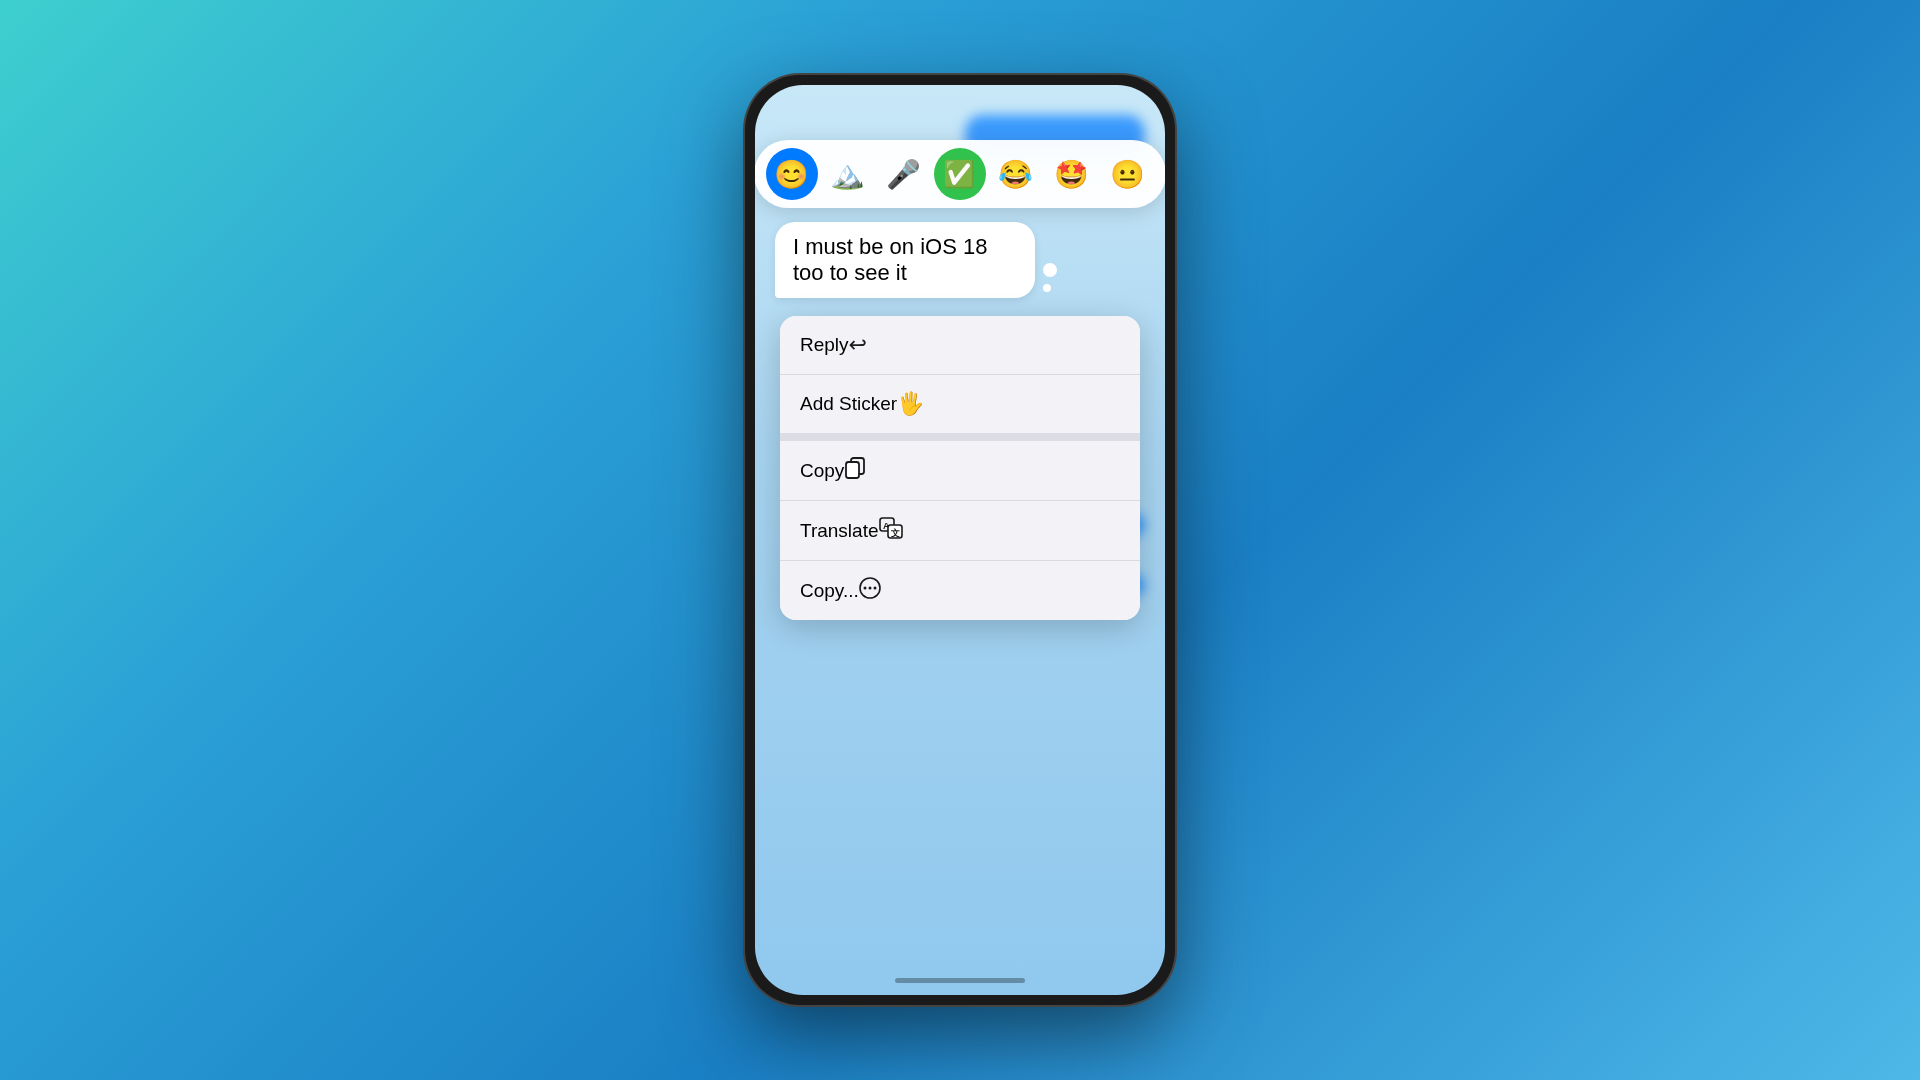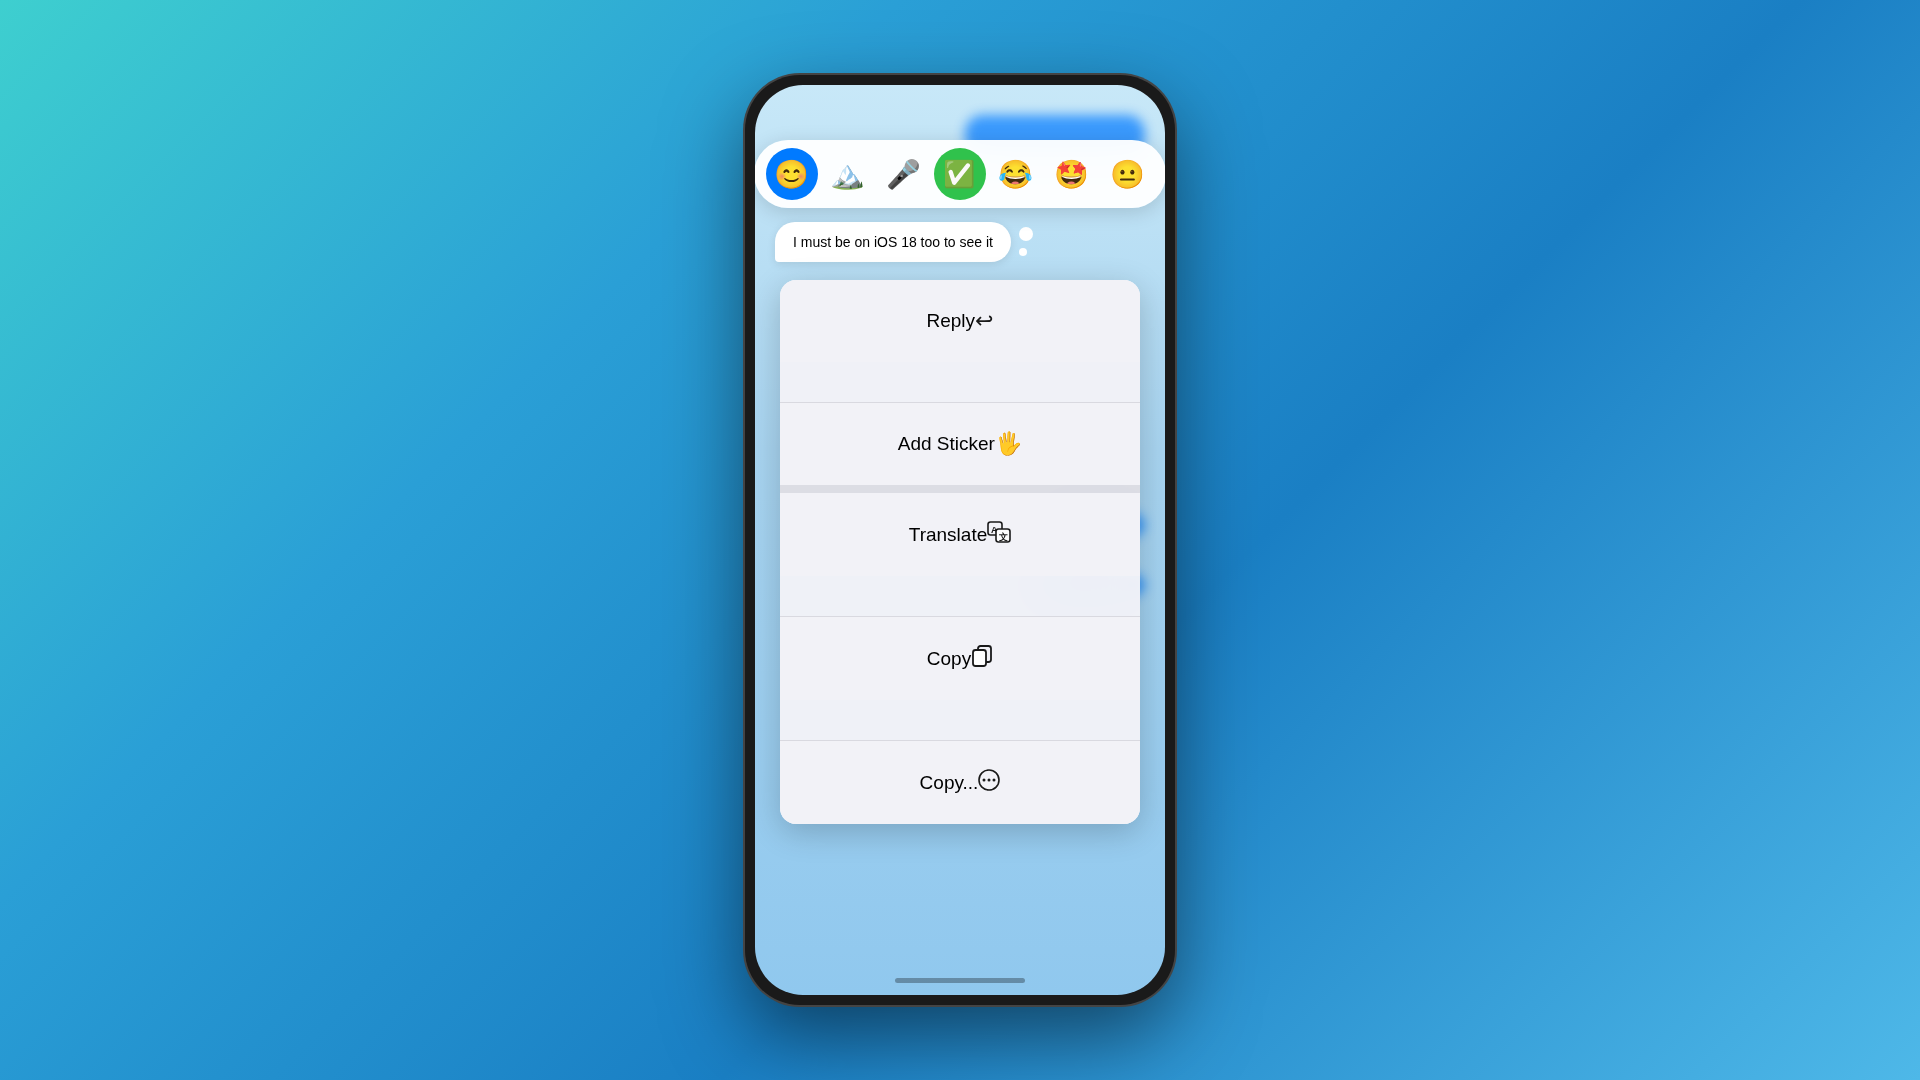--- a/index.html
+++ b/index.html
@@ -106,21 +106,21 @@
       margin-bottom: 18px;
       align-self: flex-start;
       margin-left: 20px;
     }
 
     .message-bubble {
       background: white;
       border-radius: 20px;
       border-bottom-left-radius: 4px;
       padding: 12px 18px;
-      font-size: 14px;
+      font-size: 22px;
       color: #000;
       font-weight: 400;
       box-shadow: 0 2px 8px rgba(0,0,0,0.1);
       max-width: 260px;
       position: relative;
     }
 
     .bubble-tail {
       width: 14px;
       height: 14px;
@@ -145,30 +145,29 @@
       backdrop-filter: blur(20px);
       border-radius: 16px;
       width: 360px;
       overflow: hidden;
       box-shadow: 0 8px 32px rgba(0,0,0,0.2);
     }
 
     .menu-item {
       display: flex;
       align-items: center;
-      justify-content: center;
-      padding: 28px 20px;
+      justify-content: flex-start;
+      padding: 16px 20px;
       cursor: pointer;
       position: relative;
       background: rgba(242, 242, 247, 0.97);
     }
 
     .menu-item + .menu-item {
       border-top: 0.5px solid rgba(180,180,190,0.4);
-      margin-top: 40px;
     }
 
     .menu-item-label {
       font-size: 19px;
       color: #000;
       font-weight: 400;
     }
 
     .menu-item-icon {
       font-size: 20px;
@@ -235,40 +234,40 @@
           <span class="menu-item-icon" style="font-size:22px;">↩</span>
         </div>
         <div class="menu-item">
           <span class="menu-item-label">Add Sticker</span>
           <span class="menu-item-icon" style="font-size:22px;">🖐️</span>
         </div>
 
         <div class="menu-group-separator"></div>
 
         <div class="menu-item">
+          <span class="menu-item-label">Copy</span>
+          <span class="menu-item-icon">
+            <svg width="22" height="22" viewBox="0 0 22 22" fill="none" xmlns="http://www.w3.org/2000/svg">
+              <rect x="7" y="1" width="13" height="16" rx="2.5" stroke="#1a1a1a" stroke-width="1.8" fill="none"></rect>
+              <rect x="2" y="5" width="13" height="16" rx="2.5" stroke="#1a1a1a" stroke-width="1.8" fill="white"></rect>
+            </svg>
+          </span>
+        </div>
+        <div class="menu-item">
           <span class="menu-item-label">Translate</span>
           <span class="menu-item-icon">
             <svg width="24" height="22" viewBox="0 0 24 22" fill="none" xmlns="http://www.w3.org/2000/svg">
               <rect x="1" y="1" width="14" height="13" rx="2.5" stroke="#1a1a1a" stroke-width="1.6" fill="none"></rect>
               <text x="4" y="12" font-size="9" fill="#1a1a1a" font-family="Arial" font-weight="bold">A</text>
               <rect x="9" y="8" width="14" height="13" rx="2.5" stroke="#1a1a1a" stroke-width="1.6" fill="white"></rect>
               <text x="12" y="19" font-size="9" fill="#1a1a1a" font-family="Arial" font-weight="bold">文</text>
             </svg>
           </span>
         </div>
         <div class="menu-item">
-          <span class="menu-item-label">Copy</span>
-          <span class="menu-item-icon">
-            <svg width="22" height="22" viewBox="0 0 22 22" fill="none" xmlns="http://www.w3.org/2000/svg">
-              <rect x="7" y="1" width="13" height="16" rx="2.5" stroke="#1a1a1a" stroke-width="1.8" fill="none"></rect>
-              <rect x="2" y="5" width="13" height="16" rx="2.5" stroke="#1a1a1a" stroke-width="1.8" fill="white"></rect>
-            </svg>
-          </span>
-        </div>
-        <div class="menu-item">
           <span class="menu-item-label">Copy...</span>
           <span class="menu-item-icon">
             <svg width="22" height="22" viewBox="0 0 22 22" fill="none" xmlns="http://www.w3.org/2000/svg">
               <circle cx="11" cy="11" r="10" stroke="#1a1a1a" stroke-width="1.6" fill="none"></circle>
               <circle cx="6" cy="11" r="1.5" fill="#1a1a1a"></circle>
               <circle cx="11" cy="11" r="1.5" fill="#1a1a1a"></circle>
               <circle cx="16" cy="11" r="1.5" fill="#1a1a1a"></circle>
             </svg>
           </span>
         </div>

